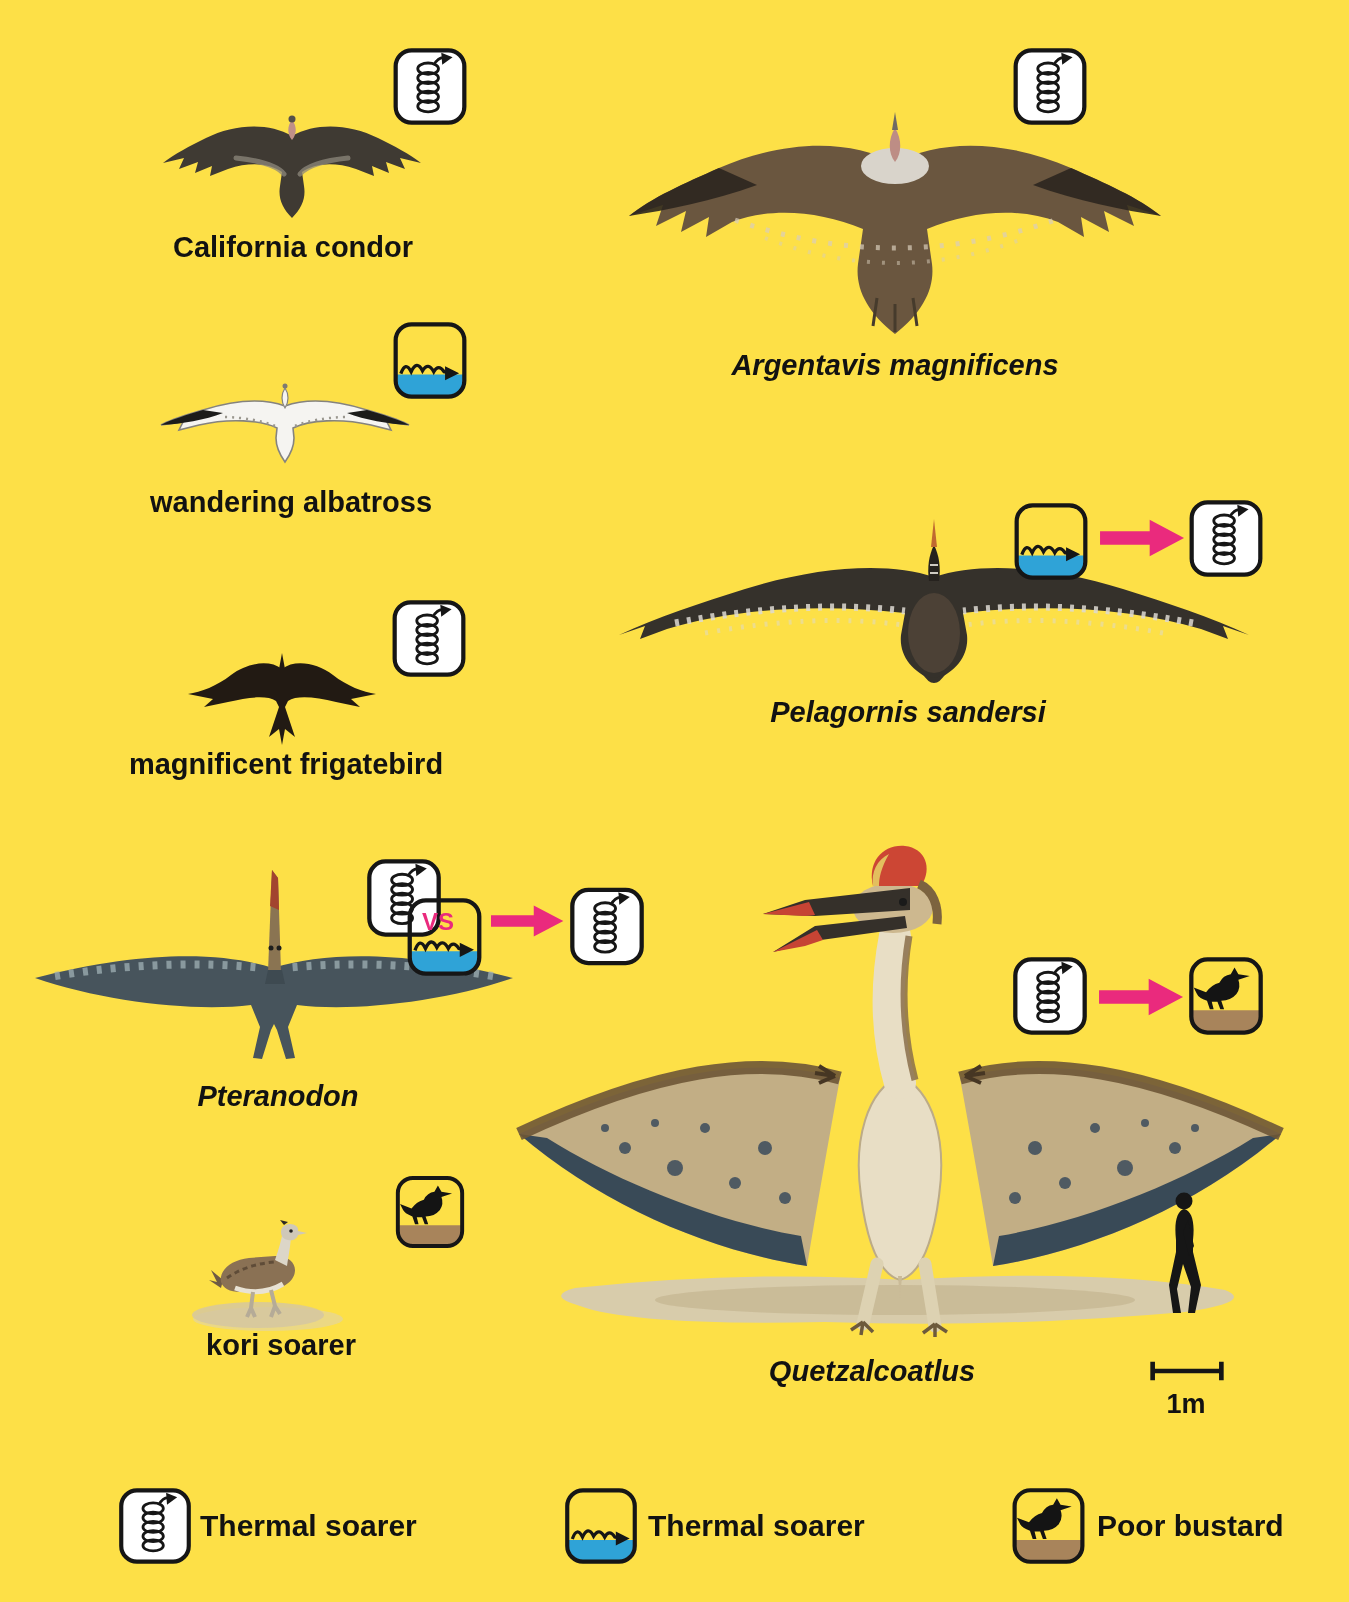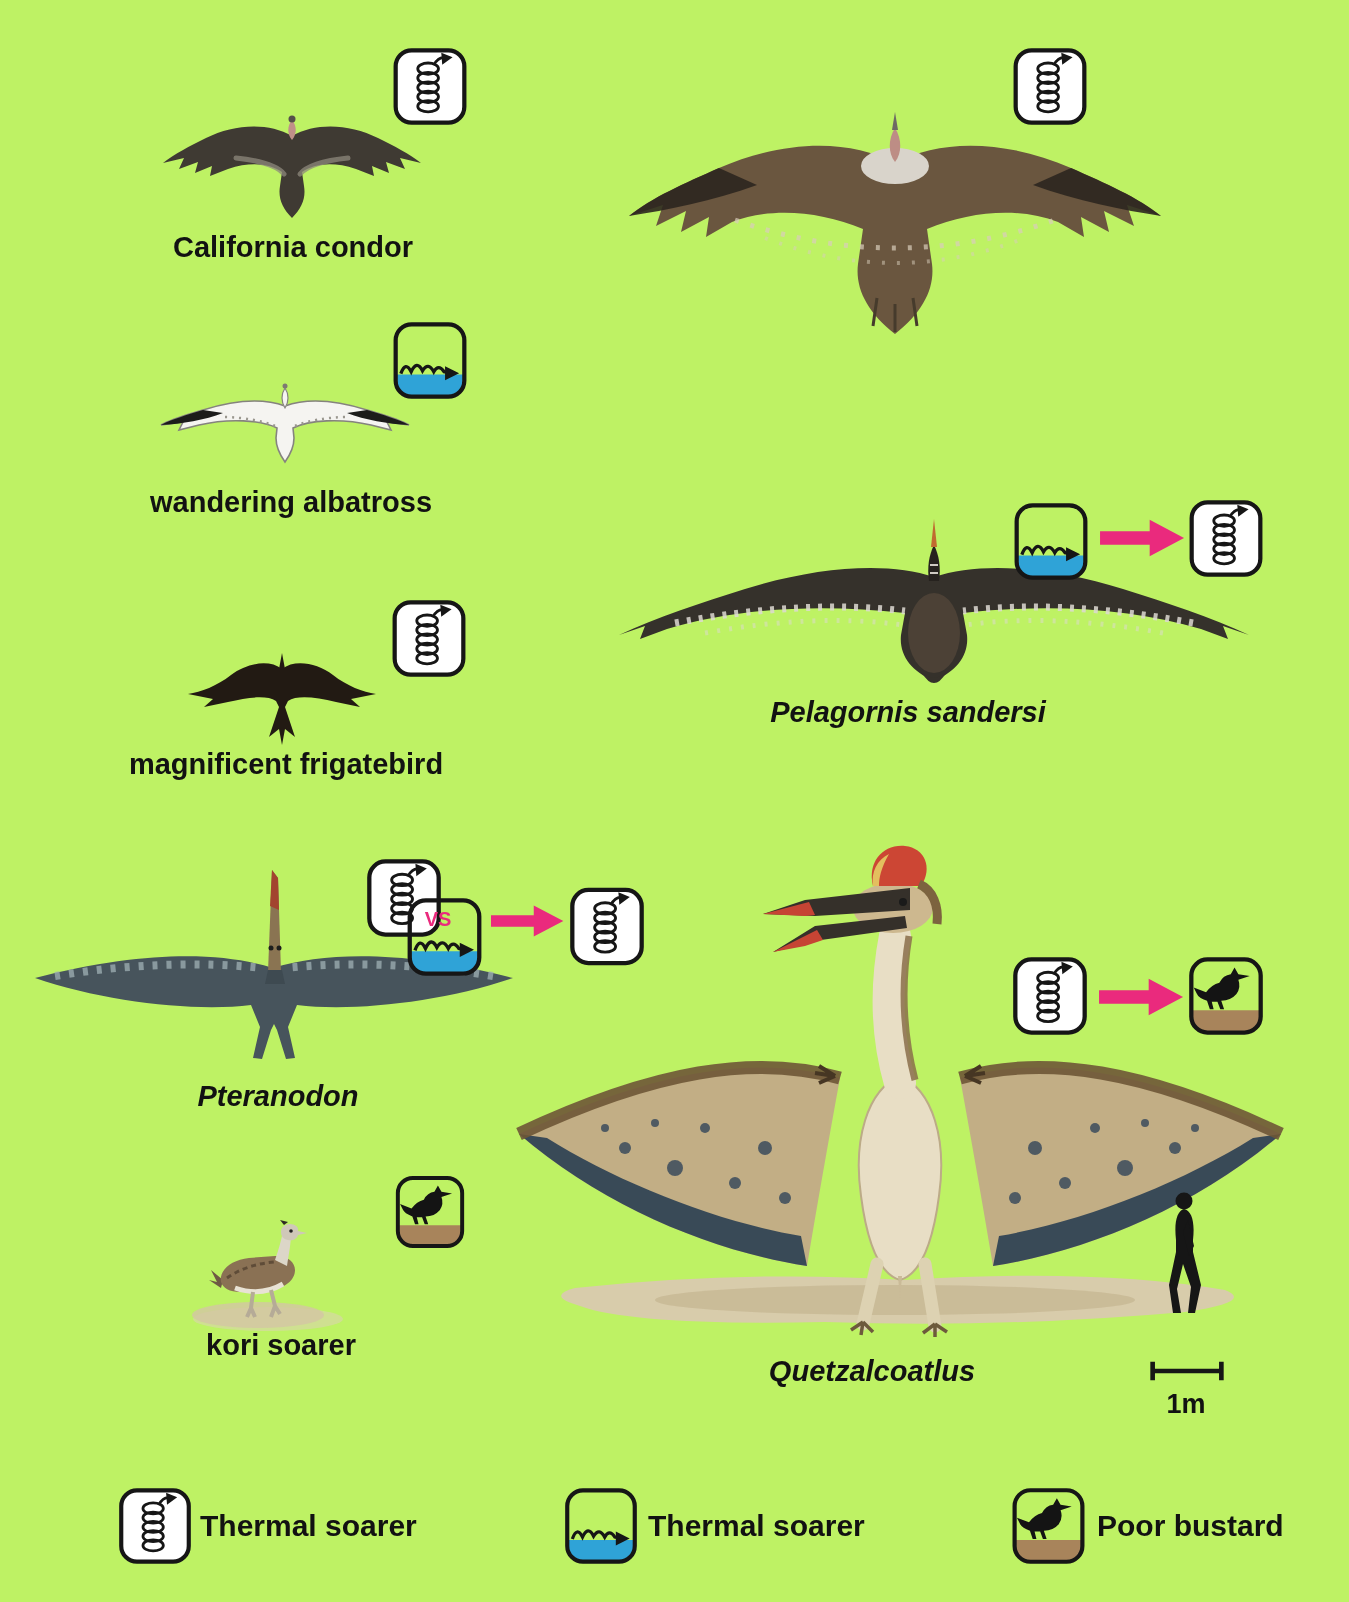--- a/index.html
+++ b/index.html
@@ -1,28 +1,28 @@
 <!DOCTYPE html>
 <html><head>
 <meta charset="utf-8">
 <style>
   html,body{margin:0;padding:0;background:#ffffff;}
   .fig{
-    position:relative;width:1349px;height:1602px;background:#bef264;
+    position:relative;width:1349px;height:1602px;background:#fde047;
     font-family:"Liberation Sans",sans-serif;overflow:hidden;
   }
   .abs{position:absolute;}
   .lbl{
     position:absolute;transform:translateX(-50%);
     font-weight:bold;font-size:29px;color:#121212;white-space:nowrap;line-height:1.1;
   }
   .it{font-style:italic;}
   .vs{
     position:absolute;transform:translateX(-50%);
-    font-weight:bold;font-size:20px;color:#ea2a7d;z-index:6;white-space:nowrap;
+    font-weight:bold;font-size:24px;color:#ea2a7d;z-index:6;white-space:nowrap;
   }
   .ibox{position:absolute;z-index:4;}
   .ibox.over{z-index:5;}
   .arrow{position:absolute;z-index:3;}
   .legend-lbl{
     position:absolute;font-weight:bold;font-size:30px;color:#121212;white-space:nowrap;
   }
 </style>
 </head>
 <body>
@@ -82,20 +82,21 @@
     <path d="M120,112 Q280,168 440,112" stroke="#d8cdbb" stroke-width="5" stroke-dasharray="4 12" fill="none" opacity="0.7"></path>
     <path d="M150,130 Q280,180 410,130" stroke="#d8cdbb" stroke-width="4" stroke-dasharray="3 12" fill="none" opacity="0.5"></path>
     <path d="M262,190 L258,218 M280,196 L280,224 M298,190 L302,218" stroke="#463b2c" stroke-width="3"></path>
     <ellipse cx="280" cy="58" rx="34" ry="18" fill="#d9d4cb"></ellipse>
     <path d="M280,54 C273,45 273,31 280,20 C287,31 287,45 280,54 Z" fill="#bd8d85"></path>
     <path d="M277,22 L280,4 L283,22 Z" fill="#6e6a64"></path>
   </svg>
   <svg class="ibox" style="left:1012px;top:47px" width="76" height="79" viewBox="0 0 80 84">
       <use href="#sym-thermal"></use>
     </svg>
+  <div class="lbl it" style="left:895px;top:350px">Argentavis magnificens</div>
 
   <svg class="abs" style="left:155px;top:370px" width="260" height="100" viewBox="0 0 260 100">
     <path d="M130,36 C108,28 80,30 48,40 C32,45 17,49 6,55 L28,52 L24,60 L44,55 C74,48 106,50 122,58 L121,68 C121,78 125,85 130,92 C135,85 139,78 139,68 L138,58 C154,50 186,48 216,55 L236,60 L232,52 L254,55 C243,49 228,45 212,40 C180,30 152,28 130,36 Z" fill="#f5f4f1" stroke="#85837e" stroke-width="1.6"></path>
     <path d="M6,55 C17,49 32,45 48,40 L68,43 C50,50 27,54 6,55 Z" fill="#1c1c1a"></path>
     <path d="M254,55 C243,49 228,45 212,40 L192,43 C210,50 233,54 254,55 Z" fill="#1c1c1a"></path>
     <path d="M70,47 Q100,48 120,56" stroke="#9a978f" stroke-width="2.5" stroke-dasharray="2 5" fill="none"></path>
     <path d="M190,47 Q160,48 140,56" stroke="#9a978f" stroke-width="2.5" stroke-dasharray="2 5" fill="none"></path>
     <path d="M130,38 C126,32 126,24 130,18 C134,24 134,32 130,38 Z" fill="#f5f4f1" stroke="#85837e" stroke-width="1.2"></path>
     <circle cx="130" cy="16" r="2.5" fill="#7e7a72"></circle>
   </svg>

